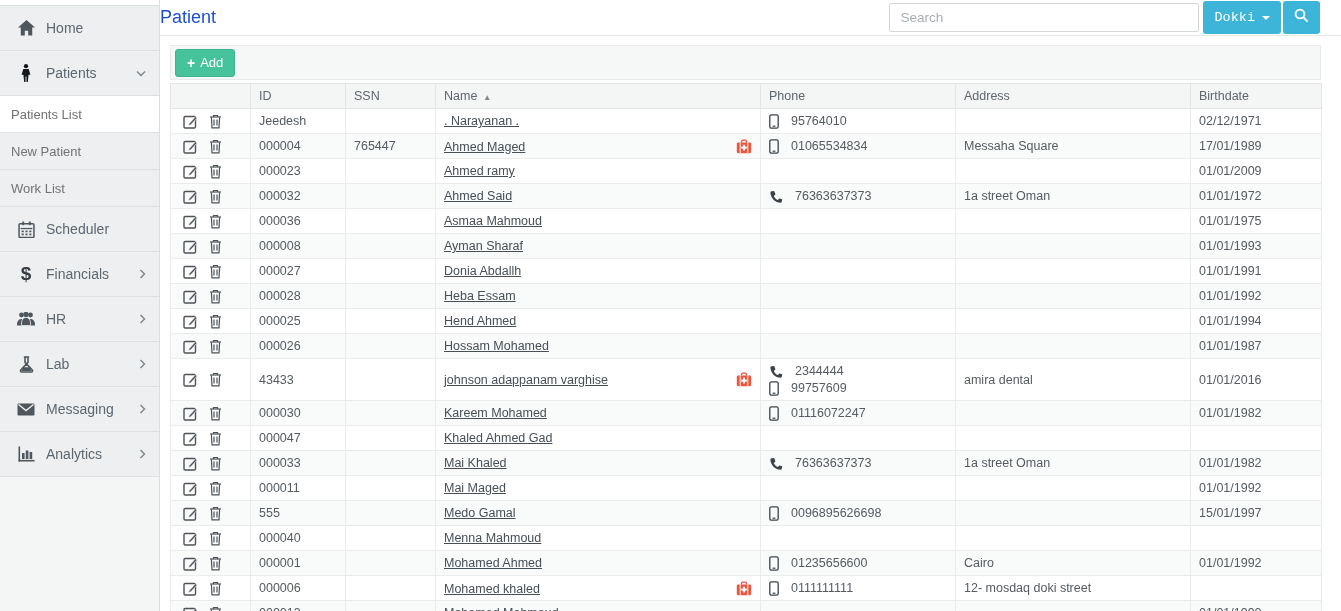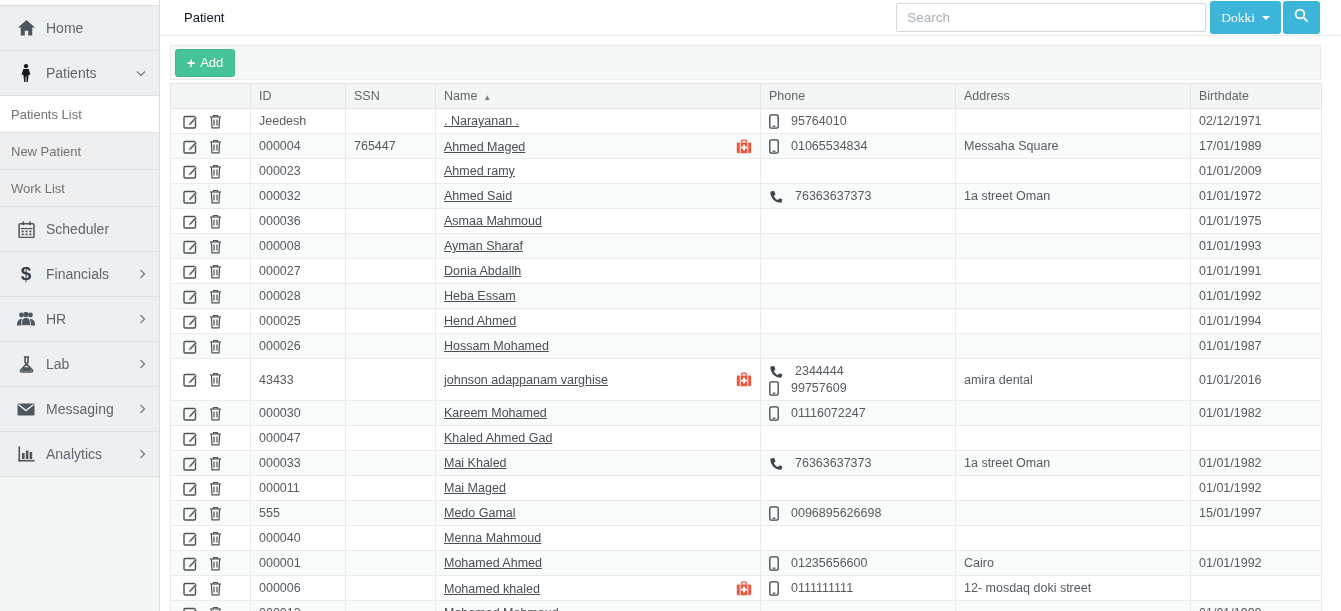--- a/index.html
+++ b/index.html
@@ -16,28 +16,28 @@
     display:flex; justify-content:center; align-items:center; }
   .side-sub { display:flex; align-items:center; height:37px; background:#edeff0;
     border-bottom:1px solid #dee1e2; color:#737373; font-size:13px;
     padding-left:11px; cursor:pointer; }
   .side-sub.active { background:#ffffff; }
   .chev { margin-left:auto; margin-right:13px; display:flex; align-items:center; }
 
   
   .topbar { position:absolute; left:160px; top:0; width:1181px; height:36px;
     background:#fff; border-bottom:1px solid #e7e7e7; display:flex; align-items:center; }
-  .tb-title { margin-left:24px; color:#0f172a; font-size:13px; }
+  .tb-title { margin-left:0; color:#1d4ed8; font-size:18px; }
   .tb-right { margin-left:auto; margin-right:21px; display:flex; align-items:center; }
   .search-input { width:310px; height:29px; border:1px solid #d3d7d8; border-radius:2px;
     padding:0 10px; font-size:13.5px; color:#ec4899; outline:none;
     font-family:"Liberation Sans", sans-serif; }
   .search-input::placeholder { color:#a8afb4; }
   .btn-blue { background:#3db5d8; color:#fff; border:none; height:33px; cursor:pointer;
-    font-family:Liberation Serif, serif; display:flex; align-items:center; }
+    font-family:Liberation Mono, monospace; display:flex; align-items:center; }
   .btn-dokki { margin-left:4px; border-radius:3px; padding:0 11px; font-size:13.5px; gap:7px; }
   .caret-down { width:0; height:0; border-left:4px solid transparent;
     border-right:4px solid transparent; border-top:4px solid #fff; display:inline-block; }
   .btn-search { margin-left:2px; border-radius:3px; width:37px; justify-content:center; }
 
   
   .main { position:absolute; left:160px; top:36px; width:1181px; height:575px;
     background:#fff; padding:9px 20px 0 10px; }
   .toolbar { background:#f6f7f7; border:1px solid #e8eaea; height:35px;
     display:flex; align-items:center; padding-left:4px; }

